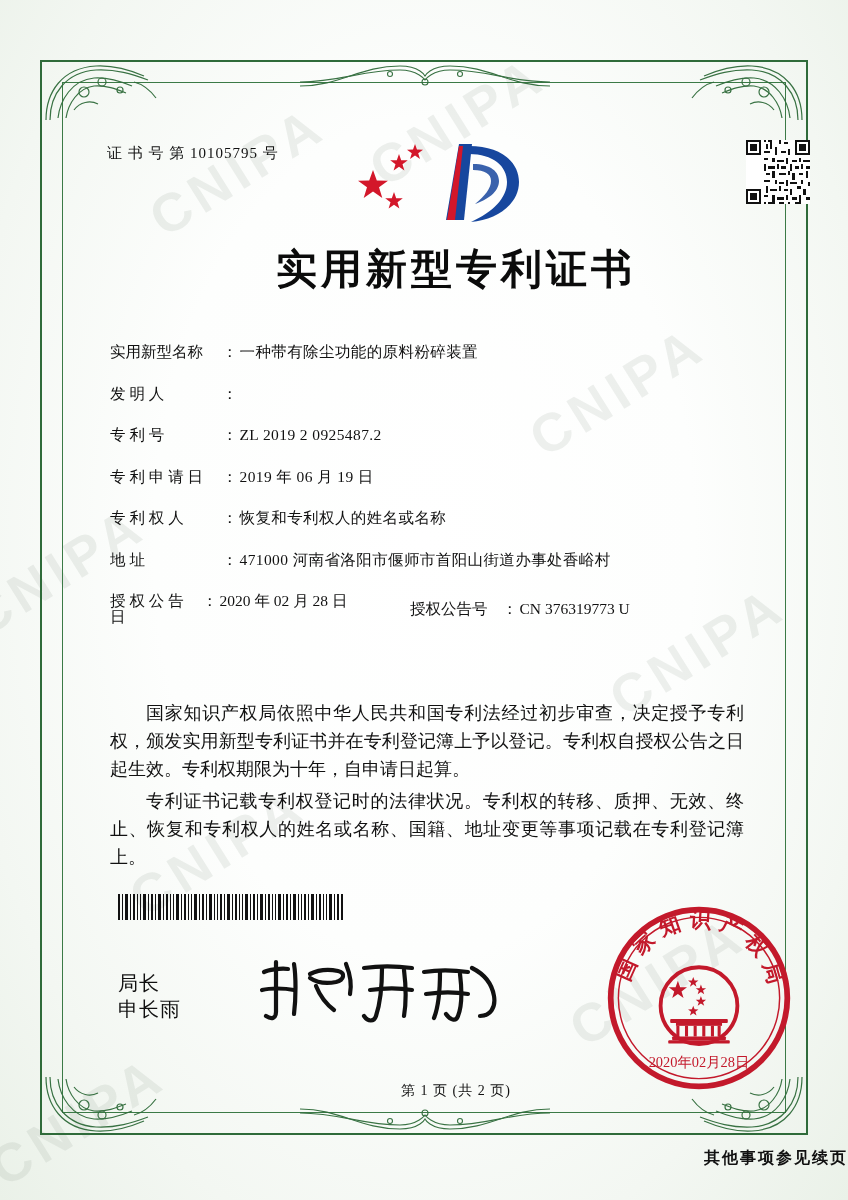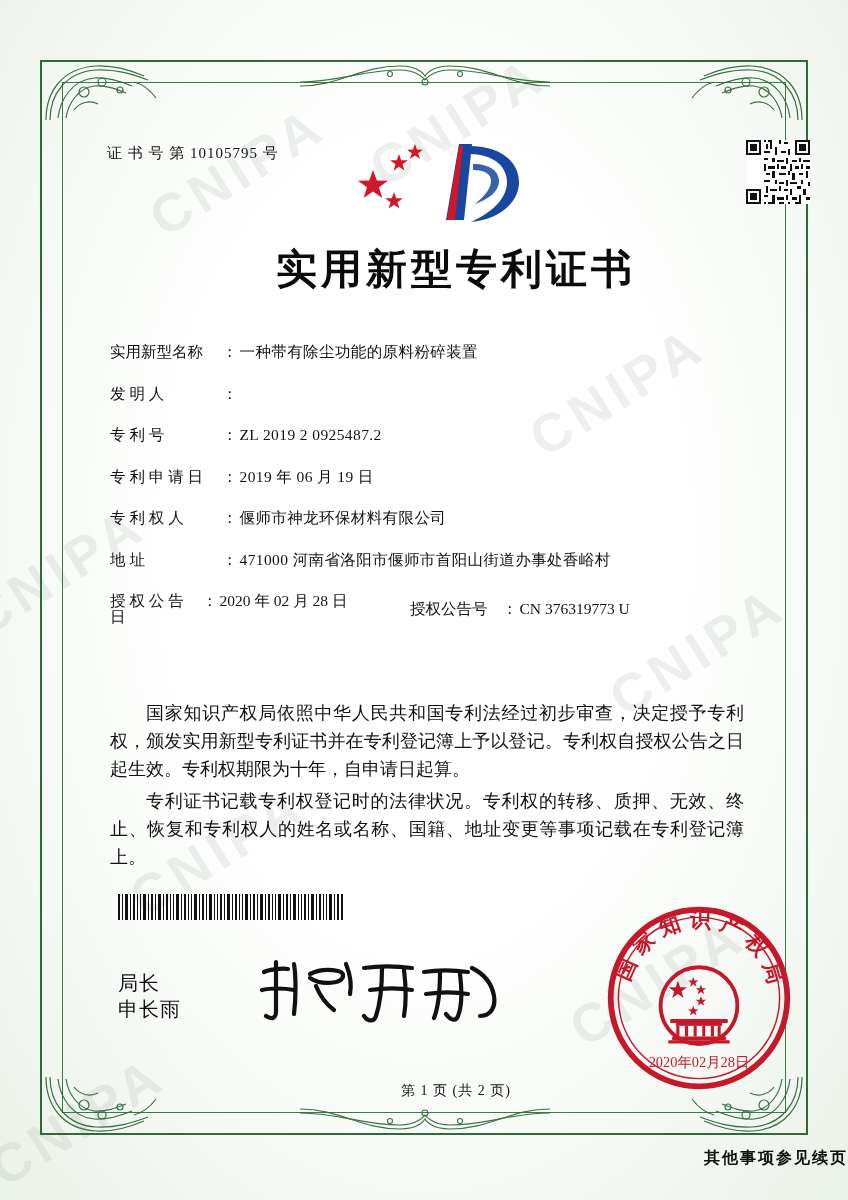--- a/index.html
+++ b/index.html
@@ -440,21 +440,21 @@
         <div class="field-value">ZL 2019 2 0925487.2</div>
       </div>
       <div class="field-row">
         <div class="field-label">专 利 申 请 日</div>
         <div class="field-colon">：</div>
         <div class="field-value">2019 年 06 月 19 日</div>
       </div>
       <div class="field-row">
         <div class="field-label">专 利 权 人</div>
         <div class="field-colon">：</div>
-        <div class="field-value">偃师市神龙环保材料有限公司</div>
+        <div class="field-value">恢复和专利权人的姓名或名称</div>
       </div>
       <div class="field-row">
         <div class="field-label">地        址</div>
         <div class="field-colon">：</div>
         <div class="field-value">471000 河南省洛阳市偃师市首阳山街道办事处香峪村</div>
       </div>
 
       <div class="grant-row">
         <div class="grant-left">
           <div class="lbl">授 权 公 告 日</div>

